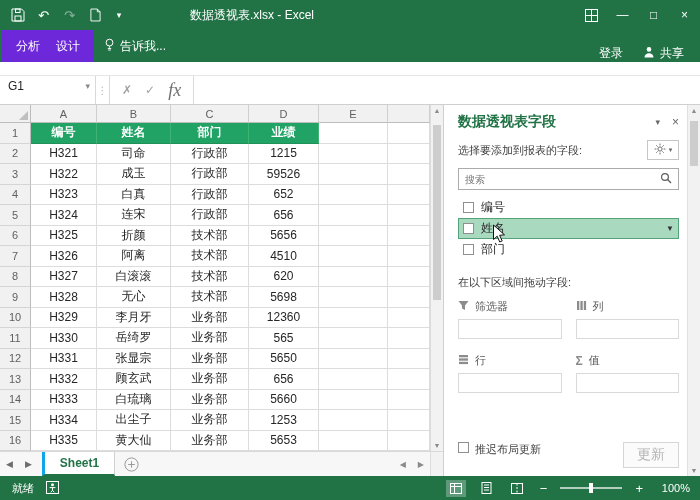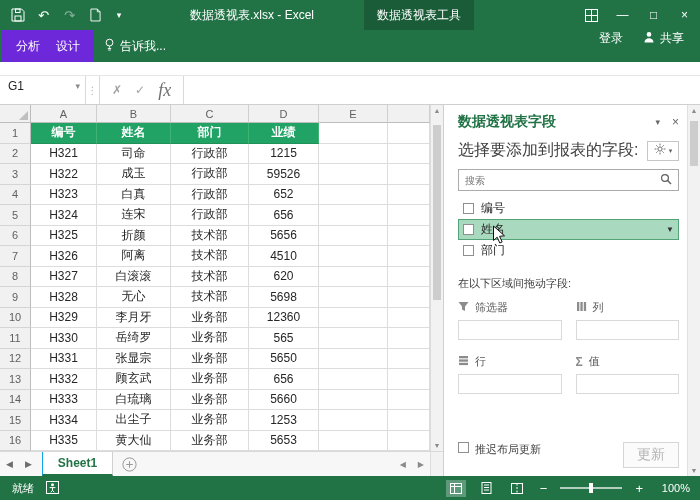--- a/index.html
+++ b/index.html
@@ -17,28 +17,28 @@
   .ctx-label{margin-left:50px;background:#1a5c38;height:30px;display:flex;align-items:center;padding:0 13px;font-size:12px;white-space:nowrap;}
   .tb-right{margin-left:auto;display:flex;align-items:stretch;height:100%;}
   .winbtn{width:31px;display:flex;align-items:center;justify-content:center;font-size:12px;cursor:default;}
 
   
   .ribbon-tabs{height:32px;background:#217346;display:flex;align-items:stretch;color:#fff;flex:0 0 auto;font-size:12px;}
   .tabs-main{display:flex;align-items:stretch;padding-left:4px;}
   .rtab{display:flex;align-items:center;padding:0 8px;white-space:nowrap;cursor:default;}
   .ctx-tabs{background:#6d28d9;display:flex;align-items:stretch;padding:0 6px;margin-left:2px;}
   .tellme{display:flex;align-items:center;gap:5px;padding:0 10px;white-space:nowrap;}
-  .tabs-right{margin-left:auto;display:flex;align-items:flex-start;gap:20px;padding-right:16px;}
+  .tabs-right{margin-left:auto;display:flex;align-items:flex-end;gap:20px;padding-right:16px;}
   .share{display:flex;align-items:center;gap:5px;}
 
   .ribbon-gap{height:14px;background:#ffffff;border-bottom:1px solid #e6e6e6;flex:0 0 auto;}
 
   
   .fbar{height:29px;background:#fff;border-bottom:1px solid #cfcfcf;display:flex;align-items:stretch;flex:0 0 auto;color:#3c3c3c;}
-  .namebox{width:86px;border-right:1px solid #d9d9d9;display:flex;align-items:center;padding:0 5px 8px 8px;}
+  .namebox{width:96px;border-right:1px solid #d9d9d9;display:flex;align-items:center;padding:0 5px 8px 8px;}
   .namebox input{border:none;outline:none;width:100%;font:inherit;color:#262626;background:transparent;}
   .namebox .dd{color:#8a8a8a;font-size:9px;}
   .fgrip{width:14px;display:flex;align-items:center;justify-content:center;color:#b5b5b5;border-right:1px solid #d9d9d9;font-size:10px;}
   .fbtns{display:flex;align-items:center;gap:13px;padding:0 12px;border-right:1px solid #d9d9d9;color:#a0a0a0;}
   .fbtns .fx{font-style:italic;font-family:"Liberation Serif","DejaVu Serif",serif;color:#707070;font-size:18px;}
   .finput{flex:1;background:#fff;}
 
   
   .main{flex:1;display:flex;min-height:0;}
   .sheet-area{width:443px;flex:0 0 auto;display:flex;flex-direction:column;min-width:0;}
@@ -53,36 +53,36 @@
   .corner{background:#f1f1f1;position:relative;border-right:1px solid #bdbdbd;border-bottom:1px solid #bdbdbd;}
   .corner:after{content:"";position:absolute;right:2px;bottom:2px;border-left:9px solid transparent;border-bottom:9px solid #bfbfbf;}
   .hcell{background:#21a366;color:#fff;font-weight:bold;border-right:1px solid #3eb374;border-bottom:1px solid #1f9158;}
   .grid-scroll-v{position:absolute;top:0;right:0;bottom:0;width:13px;background:#f2f2f2;border-left:1px solid #dcdcdc;display:flex;flex-direction:column;align-items:center;justify-content:space-between;padding:2px 0;color:#8a8a8a;font-size:7px;}
   .vthumb{position:absolute;left:2px;top:20px;width:8px;height:175px;background:#cdcdcd;}
 
   
   .sheetbar{height:25px;background:#f7f7f7;border-top:1px solid #d9d9d9;display:flex;align-items:stretch;flex:0 0 auto;font-size:12px;color:#444;}
   .snav{display:flex;align-items:center;padding:0 6px;color:#6d6d6d;font-size:9px;}
   .snav.sm{font-size:8px;color:#8a8a8a;}
-  .sheet-tab{background:#fff;border-left:1px solid #0ea5e9;border-right:1px solid #d0d0d0;border-bottom:2px solid #217346;display:flex;align-items:center;padding:0 15px;color:#217346;font-weight:bold;margin-left:4px;}
+  .sheet-tab{background:#fff;border-left:3px solid #0ea5e9;border-right:1px solid #d0d0d0;border-bottom:2px solid #217346;display:flex;align-items:center;padding:0 15px;color:#217346;font-weight:bold;margin-left:4px;}
   .addsheet{display:flex;align-items:center;padding:0 9px;}
   .sb-spacer{flex:1;}
   .sb-corner{width:13px;background:#f2f2f2;border-left:1px solid #dcdcdc;}
 
   
   .pane{flex:1;display:flex;background:#fff;border-left:1px solid #cfcfcf;min-width:0;}
   .pane-main{flex:1;display:flex;flex-direction:column;padding:8px 8px 8px 14px;min-width:0;position:relative;}
   .pane-scroll{width:13px;flex:0 0 auto;background:#f2f2f2;border-left:1px solid #e0e0e0;display:flex;flex-direction:column;align-items:center;justify-content:space-between;padding:2px 0;color:#8a8a8a;font-size:7px;position:relative;}
   .pane-scroll .vthumb{top:16px;height:45px;}
   .pane-title-row{display:flex;align-items:center;}
   .pane-title{font-size:14px;font-weight:bold;color:#217346;flex:1;}
   .pane-title-btns{display:flex;gap:12px;color:#666;font-size:12px;align-items:center;}
   .pane-title-btns .opt{font-size:9px;}
   .choose-row{display:flex;align-items:center;margin-top:9px;}
-  .choose-label{font-size:16px;color:#404040;flex:1;}
+  .choose-label{font-size:11px;color:#404040;flex:1;}
   .gear-btn{width:32px;height:20px;border:1px solid #c6c6c6;background:#fff;display:flex;align-items:center;justify-content:center;gap:3px;color:#666;}
   .gear-btn .gdd{font-size:7px;}
   .searchbox{margin-top:8px;height:22px;border:1px solid #ababab;display:flex;align-items:center;padding:0 6px;background:#fff;}
   .searchbox input{flex:1;border:none;outline:none;font-size:10px;color:#333;background:transparent;}
   .searchbox input::placeholder{color:#767676;}
   .field-list{margin-top:7px;position:relative;}
   .field-row{height:21px;display:flex;align-items:center;gap:7px;padding:0 4px;font-size:12px;color:#262626;border:1px solid transparent;}
   .field-row.hl{background:#a9d9bf;border:1px solid #52a377;}
   .cb{width:11px;height:11px;border:1px solid #8f8f8f;background:#fff;flex:0 0 auto;display:inline-block;}
   .fdd{margin-left:auto;font-size:8px;color:#333;}
@@ -124,21 +124,20 @@
       <span class="ic dim">↷</span>
       <span class="ic">
         <svg width="11" height="14" viewBox="0 0 12 14">
             <path d="M1 .5 h7 l3 3 V13.5 H1 Z" fill="none" stroke="#fff"></path>
             <path d="M8 .5 v3 h3" fill="none" stroke="#fff"></path>
           </svg>
       </span>
       <span class="ic sm">▾</span>
     </div>
     <div class="doc-title">数据透视表.xlsx - Excel</div>
-    <div class="ctx-label">数据透视表工具</div>
     <div class="tb-right">
       <span class="winbtn">
         <svg width="13" height="13" viewBox="0 0 13 13">
             <rect x="0.5" y="0.5" width="12" height="12" fill="none" stroke="#fff"></rect>
             <line x1="6.5" y1="0.5" x2="6.5" y2="12.5" stroke="#fff"></line>
             <line x1="0.5" y1="6.5" x2="12.5" y2="6.5" stroke="#fff"></line>
           </svg>
       </span>
       <span class="winbtn">—</span>
       <span class="winbtn">□</span>

